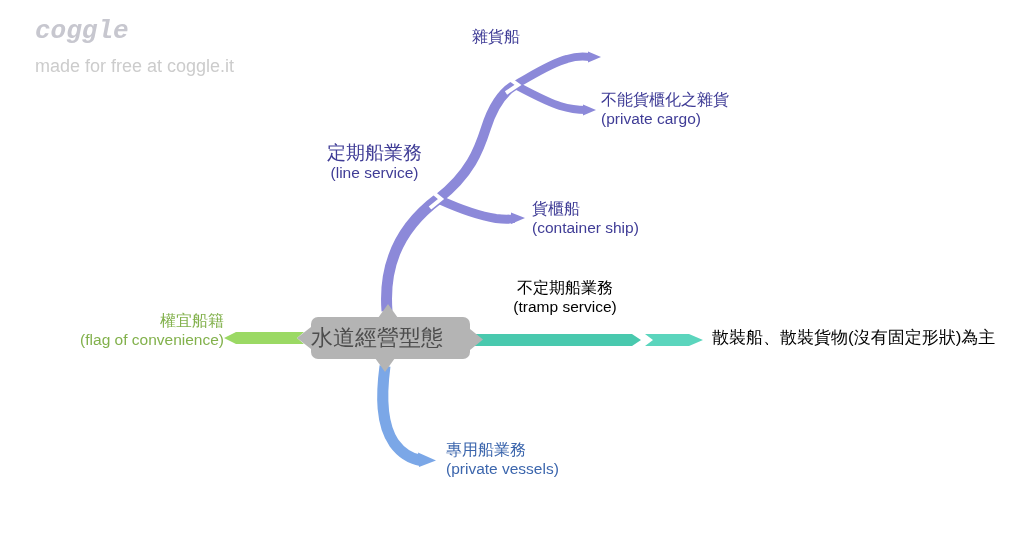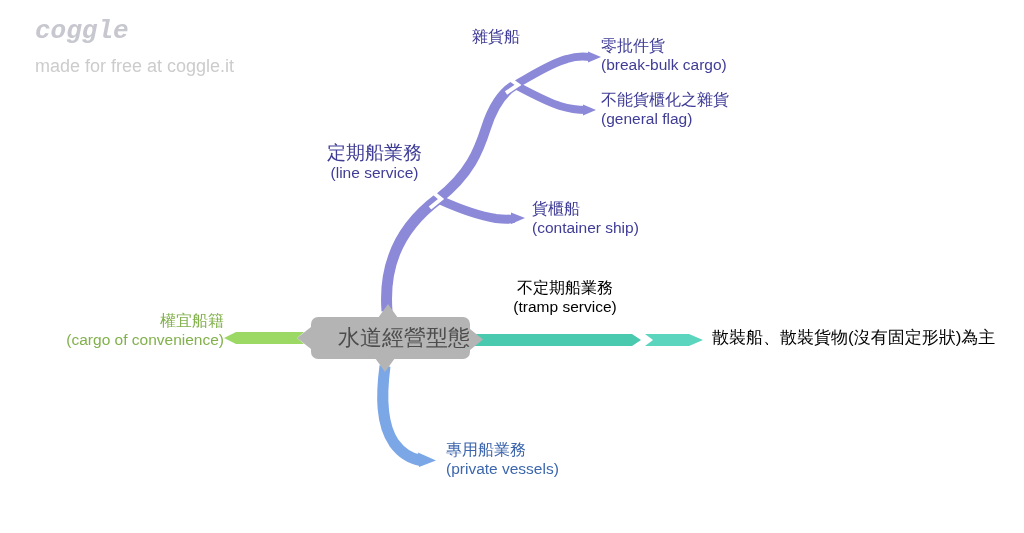--- a/index.html
+++ b/index.html
@@ -16,21 +16,21 @@
   .eng{font-size:15.5px;display:block;}
   .right{text-align:right;}
   .center{text-align:center;}
   .purple-text{color:#3f3c96;}
   .teal-text{color:#000000;}
   .green-text{color:#82b14c;}
   .blue-text{color:#3c66ad;}
   .node-box{
     position:absolute;left:311px;top:317px;width:159px;height:42px;
     background:#b4b4b4;border-radius:7px;
-    display:flex;align-items:center;justify-content:flex-end;
+    display:flex;align-items:center;justify-content:flex-start;
     color:#4d4d4d;font-size:22px;
   }
   .logo{
     position:absolute;left:35px;top:16px;
     font-family:Liberation Mono, monospace;
     font-style:italic;font-weight:bold;
     font-size:26px;color:#c7c7cf;cursor:pointer;
   }
   .tagline{
     position:absolute;left:35px;top:56px;
@@ -78,28 +78,24 @@
   <div class="tagline">made for free at coggle.it</div>
 
   <div class="node-box">
     <span>水道經營型態</span>
   </div>
 
   <div class="lbl purple-text right" style="right:504px;top:27px;">
     <span class="cjk">雜貨船</span>
   </div>
 
-  <div class="lbl purple-text" style="left:601px;top:36px;">
-    <span class="cjk">零批件貨</span>
-    <span class="eng">(break-bulk cargo)</span>
-  </div>
 
   <div class="lbl purple-text" style="left:601px;top:90px;">
     <span class="cjk">不能貨櫃化之雜貨</span>
-    <span class="eng">(general flag)</span>
+    <span class="eng">(private cargo)</span>
   </div>
 
   <div class="lbl purple-text center" style="left:312px;top:141px;width:125px;">
     <span class="cjk" style="font-size:19px;">定期船業務</span>
     <span class="eng">(line service)</span>
   </div>
 
   <div class="lbl purple-text" style="left:532px;top:199px;">
     <span class="cjk">貨櫃船</span>
     <span class="eng">(container ship)</span>
@@ -109,21 +105,21 @@
     <span class="cjk">不定期船業務</span>
     <span class="eng">(tramp service)</span>
   </div>
 
   <div class="lbl teal-text" style="left:712px;top:328px;">
     <span class="cjk" style="font-size:17px;">散裝船、散裝貨物(沒有固定形狀)為主</span>
   </div>
 
   <div class="lbl green-text right" style="right:800px;top:311px;">
     <span class="cjk">權宜船籍</span>
-    <span class="eng">(cargo of convenience)</span>
+    <span class="eng">(flag of convenience)</span>
   </div>
 
   <div class="lbl blue-text" style="left:446px;top:440px;">
     <span class="cjk">專用船業務</span>
     <span class="eng">(private vessels)</span>
   </div>
 
 </div>
 
 </body></html>

